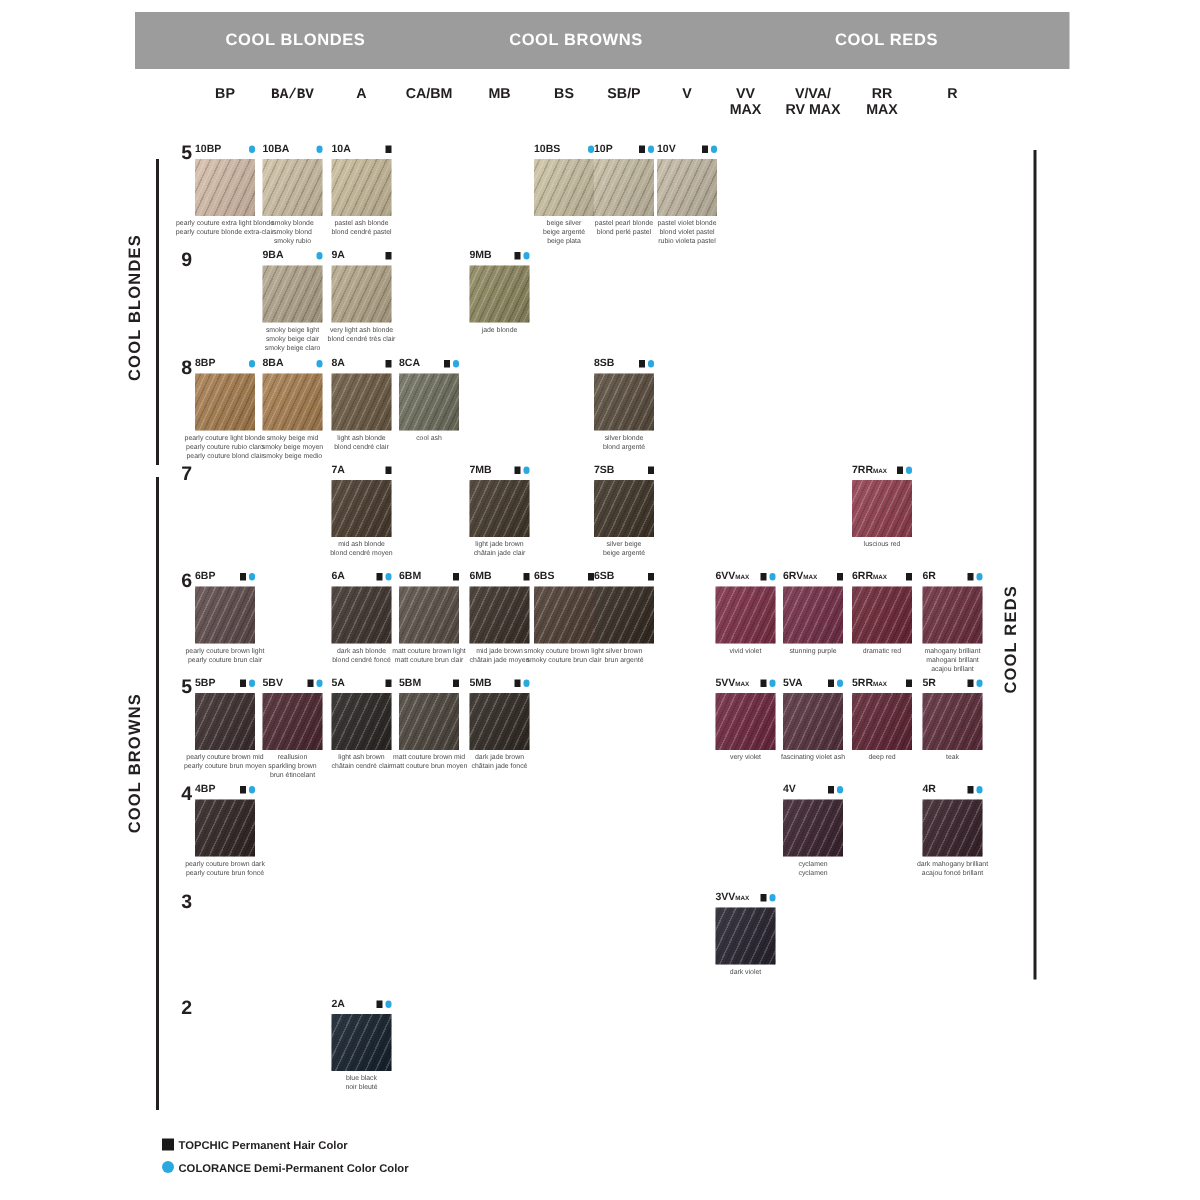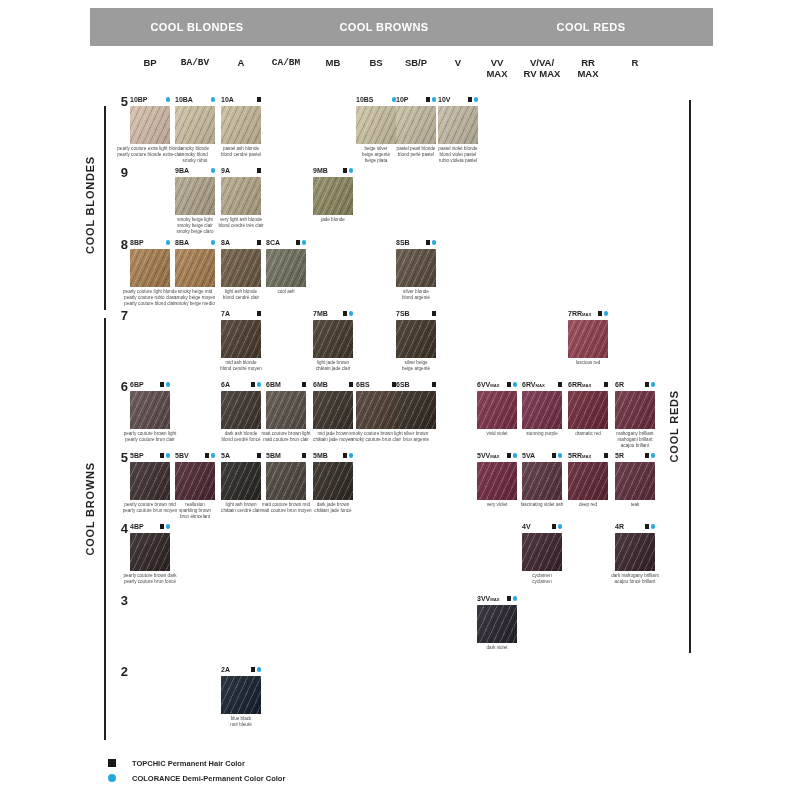--- a/index.html
+++ b/index.html
@@ -22,21 +22,21 @@
   .cell-head{height:9px;display:flex;justify-content:space-between;align-items:flex-start;margin-bottom:1px;}
   .code{font-weight:bold;font-size:7px;line-height:8px;white-space:nowrap;}
   .code-sub{font-size:4.2px;font-weight:bold;}
   .markers{display:inline-flex;gap:1.5px;align-items:center;padding-top:1px;}
   .mk-sq{width:4.5px;height:4.5px;background:var(--topchic,#1a1a1a);display:inline-block;}
   .mk-ci{width:4.5px;height:4.5px;border-radius:50%;background:var(--colorance,#2aa9e0);display:inline-block;}
   .swatch{width:40px;height:38px;}
   .desc{margin-top:2px;width:70px;margin-left:-15px;text-align:center;font-size:4.6px;line-height:1.35;color:#4a4a4a;}
   .desc div{white-space:nowrap;}
   .legend{position:absolute;left:108px;top:759px;}
-  .legend-row{display:flex;align-items:flex-start;gap:16px;margin-bottom:6px;}
+  .legend-row{display:flex;align-items:flex-start;gap:3px;margin-bottom:6px;}
   .lg-sq{width:8px;height:8px;background:var(--topchic,#1a1a1a);}
   .lg-ci{width:8px;height:8px;border-radius:50%;background:var(--colorance,#2aa9e0);}
   .legend-label{font-weight:bold;font-size:7.5px;}
 </style>
 </head>
 <body>
 
 <div id="board">
 
   <div class="band"></div>
@@ -65,21 +65,21 @@
 
 <div class="colhead" style="left: 120px;">
       <div>BP</div>
     </div>
     <div class="colhead" style="left: 165px; font-family: Liberation Mono, monospace;">
       <div>BA/BV</div>
     </div>
     <div class="colhead" style="left: 211px;">
       <div>A</div>
     </div>
-    <div class="colhead" style="left: 256px; font-family: Liberation Mono, monospace;">
+    <div class="colhead" style="left: 256px;">
       <div>CA/BM</div>
     </div>
     <div class="colhead" style="left: 303px;">
       <div>MB</div>
     </div>
     <div class="colhead" style="left: 346px; text-align: center;">
       <div>BS</div>
     </div>
     <div class="colhead" style="left: 386px;">
       <div>SB/P</div>

